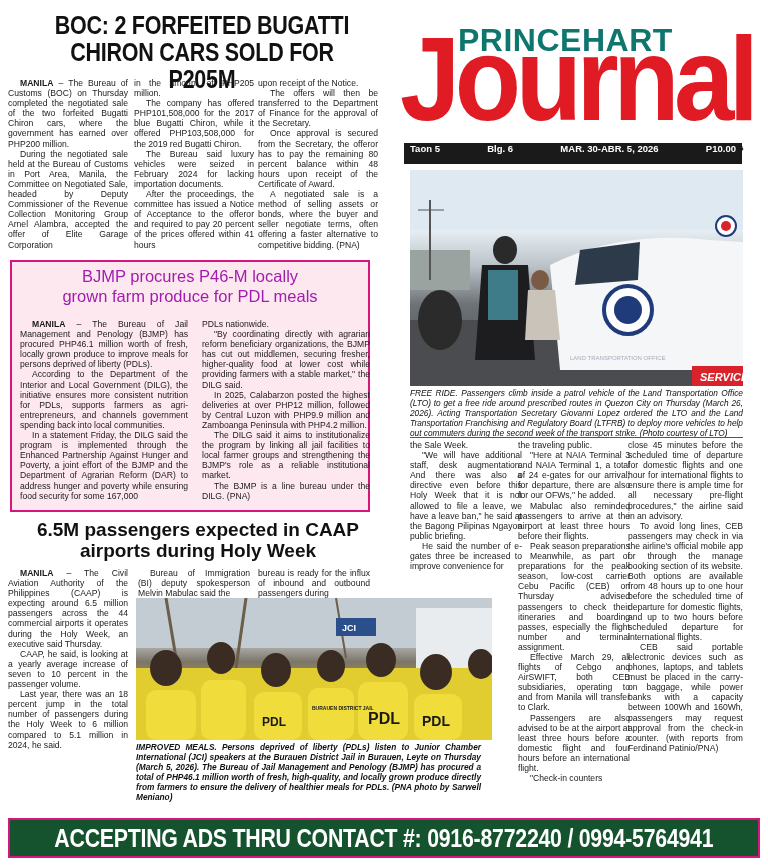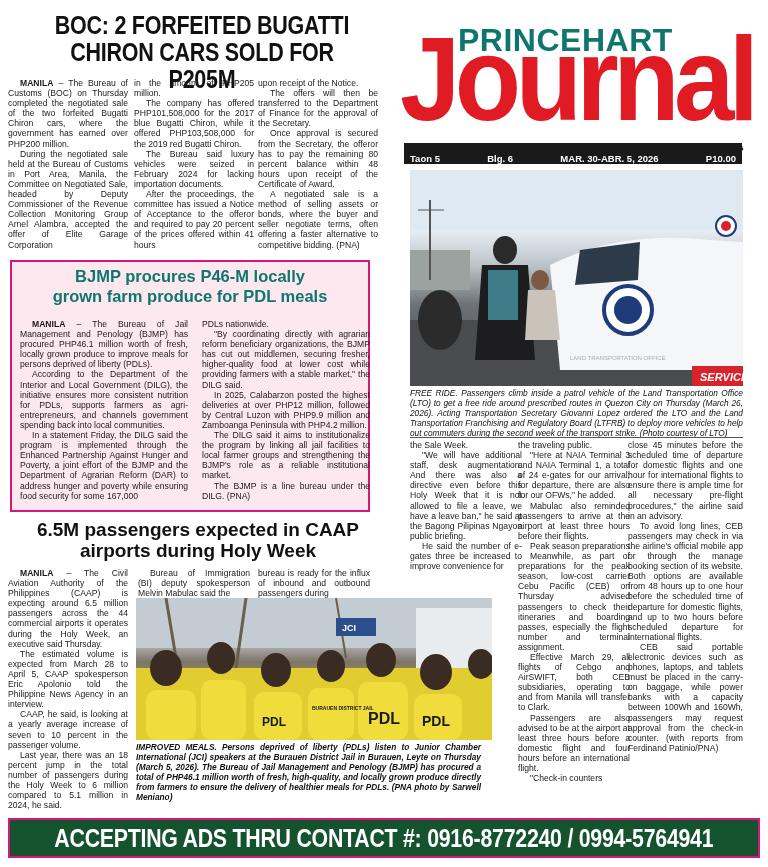--- a/index.html
+++ b/index.html
@@ -17,31 +17,31 @@
     letter-spacing: -0.3px; transform: scaleX(0.86); transform-origin: center top; color: #111; }
   .boc-col { position: absolute; top: 78px; width: 120px; }
   #boc-c1 { left: 8px; } #boc-c2 { left: 134px; } #boc-c3 { left: 258px; }
 
   
   #masthead { position: absolute; left: 404px; top: 12px; width: 344px; height: 148px; }
   #mast-prince { position: absolute; left: 54px; top: 10px; font-weight: bold; font-size: 32px; letter-spacing: 0.5px; color: #0f766e; }
   #mast-journal { position: absolute; left: -4px; top: 8px; font-weight: bold; font-size: 118px; line-height: 118px; color: #e01b24; letter-spacing: -6px; transform: scaleX(0.92); transform-origin: left top; }
   #mast-web { position: absolute; left: 80px; top: 130px; font-size: 7.5px; font-weight: bold; color: #111; }
   #mast-pub { position: absolute; right: 4px; top: 132px; font-size: 7.5px; font-weight: bold; color: #111; letter-spacing: 0.4px; }
-  #mast-bar { position: absolute; left: 404px; top: 143px; width: 338px; height: 21px; background: #1a1a1a; color: #fff; font-weight: bold; font-size: 9.5px; display: flex; align-items: flex-end; justify-content: space-between; padding: 0 6px; }
+  #mast-bar { position: absolute; left: 404px; top: 143px; width: 338px; height: 21px; background: #1a1a1a; color: #fff; font-weight: bold; font-size: 9.5px; display: flex; align-items: flex-start; justify-content: space-between; padding: 0 6px; }
 
   
   #lto-photo { position: absolute; left: 410px; top: 170px; width: 333px; height: 216px; overflow: hidden;
     background: linear-gradient(180deg, #cfe1ef 0%, #e6eef4 28%, #b9c1c6 45%, #6e7378 62%, #3f4246 100%); }
   #lto-caption { position: absolute; left: 410px; top: 388px; width: 333px; font-size: 8.3px; line-height: 10px; font-weight: normal; font-style: italic; text-align: justify; color: #111; }
   #lto-rule { position: absolute; left: 410px; top: 437px; width: 333px; height: 1px; background: #555; }
 
   
   #bjmp-box { position: absolute; left: 10px; top: 260px; width: 360px; height: 252px; border: 2px solid #d6157e; background: #fde8f0; }
-  #bjmp-headline { position: absolute; left: 0; top: 4px; width: 100%; text-align: center; font-weight: bold; font-size: 16.5px; line-height: 20px; color: #0f766e; }
+  #bjmp-headline { position: absolute; left: 0; top: 4px; width: 100%; text-align: center; font-weight: normal; font-size: 16.5px; line-height: 20px; color: #a21caf; }
   .bjmp-col { position: absolute; top: 57px; width: 168px; }
   #bjmp-c1 { left: 8px; } #bjmp-c2 { left: 190px; }
 
   
   #caap-headline { position: absolute; left: 8px; top: 519px; width: 380px; text-align: center; font-weight: bold; font-size: 19px; line-height: 21px; color: #111; }
   .caap-col { position: absolute; width: 112px; }
   #caap-c1 { left: 8px; top: 568px; width: 120px; }
   #caap-c2 { left: 138px; top: 568px; }
   #caap-c3 { left: 258px; top: 568px; }
   #caap-c4 { left: 410px; top: 440px; width: 112px; }
@@ -139,21 +139,20 @@
     <p>The BJMP is a line bureau under the DILG. (PNA)</p>
   </div>
 </div>
 
 <div id="caap-headline">
   <div>6.5M passengers expected in CAAP</div>
   <div>airports during Holy Week</div>
 </div>
 <div id="caap-c1" class="caap-col col-text">
   <p class="first"><b>MANILA</b> <span>– The Civil Aviation Authority of the Philippines (CAAP) is expecting around 6.5 million passengers across the 44 commercial airports it operates during the Holy Week, an executive said Thursday.</span></p>
-  <p>The estimated volume is expected from March 28 to April 5, CAAP spokesperson Eric Apolonio told the Philippine News Agency in an interview.</p>
   <p>CAAP, he said, is looking at a yearly average increase of seven to 10 percent in the passenger volume.</p>
   <p>Last year, there was an 18 percent jump in the total number of passengers during the Holy Week to 6 million compared to 5.1 million in 2024, he said.</p>
 </div>
 <div id="caap-c2" class="caap-col col-text">
   <p>Bureau of Immigration (BI) deputy spokesperson Melvin Mabulac said the</p>
 </div>
 <div id="caap-c3" class="caap-col col-text">
   <p style="text-indent:0">bureau is ready for the influx of inbound and outbound passengers during</p>
 </div>
 <div id="caap-c4" class="caap-col col-text">

